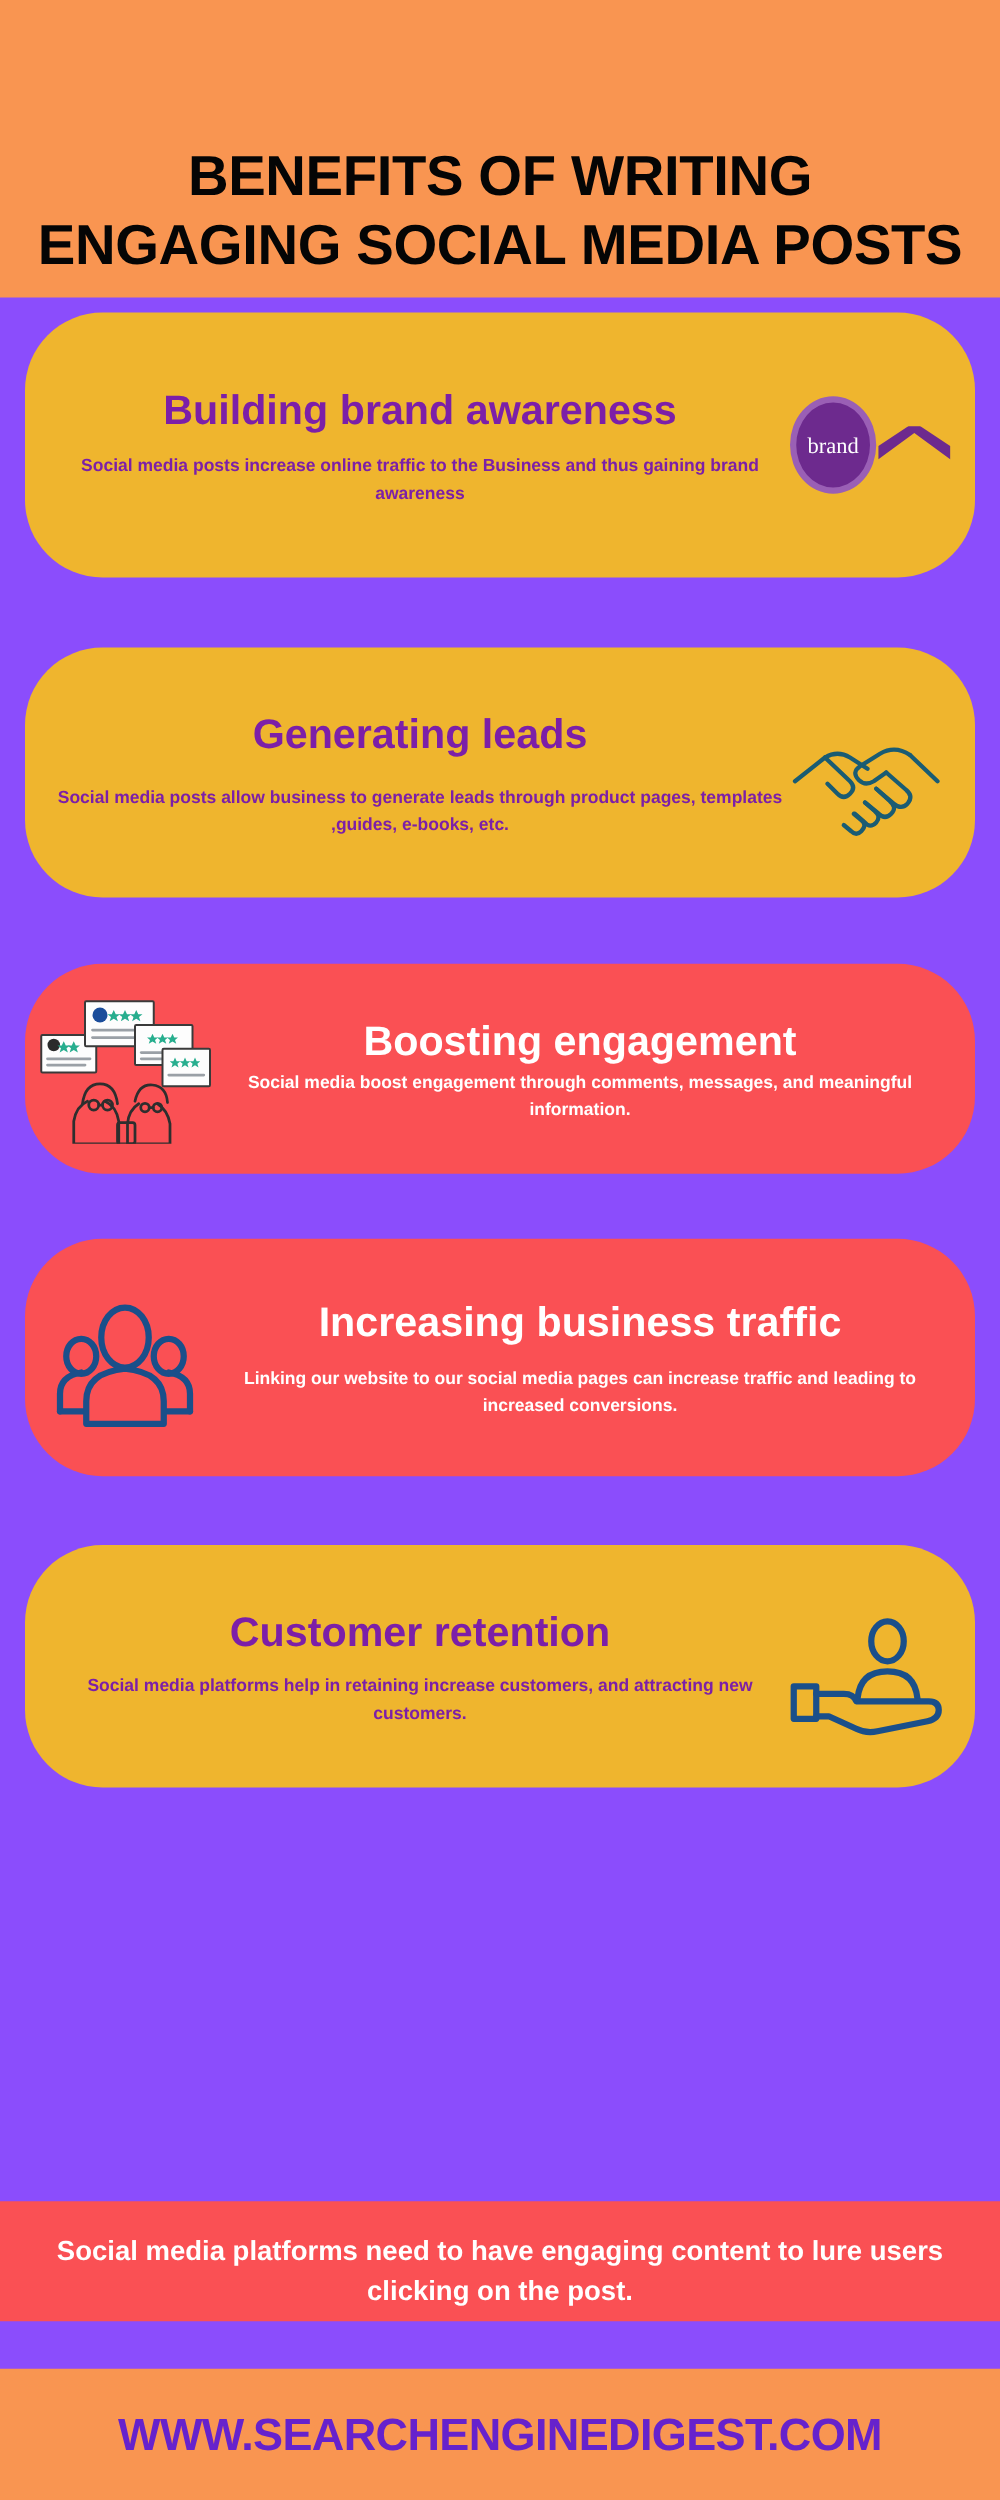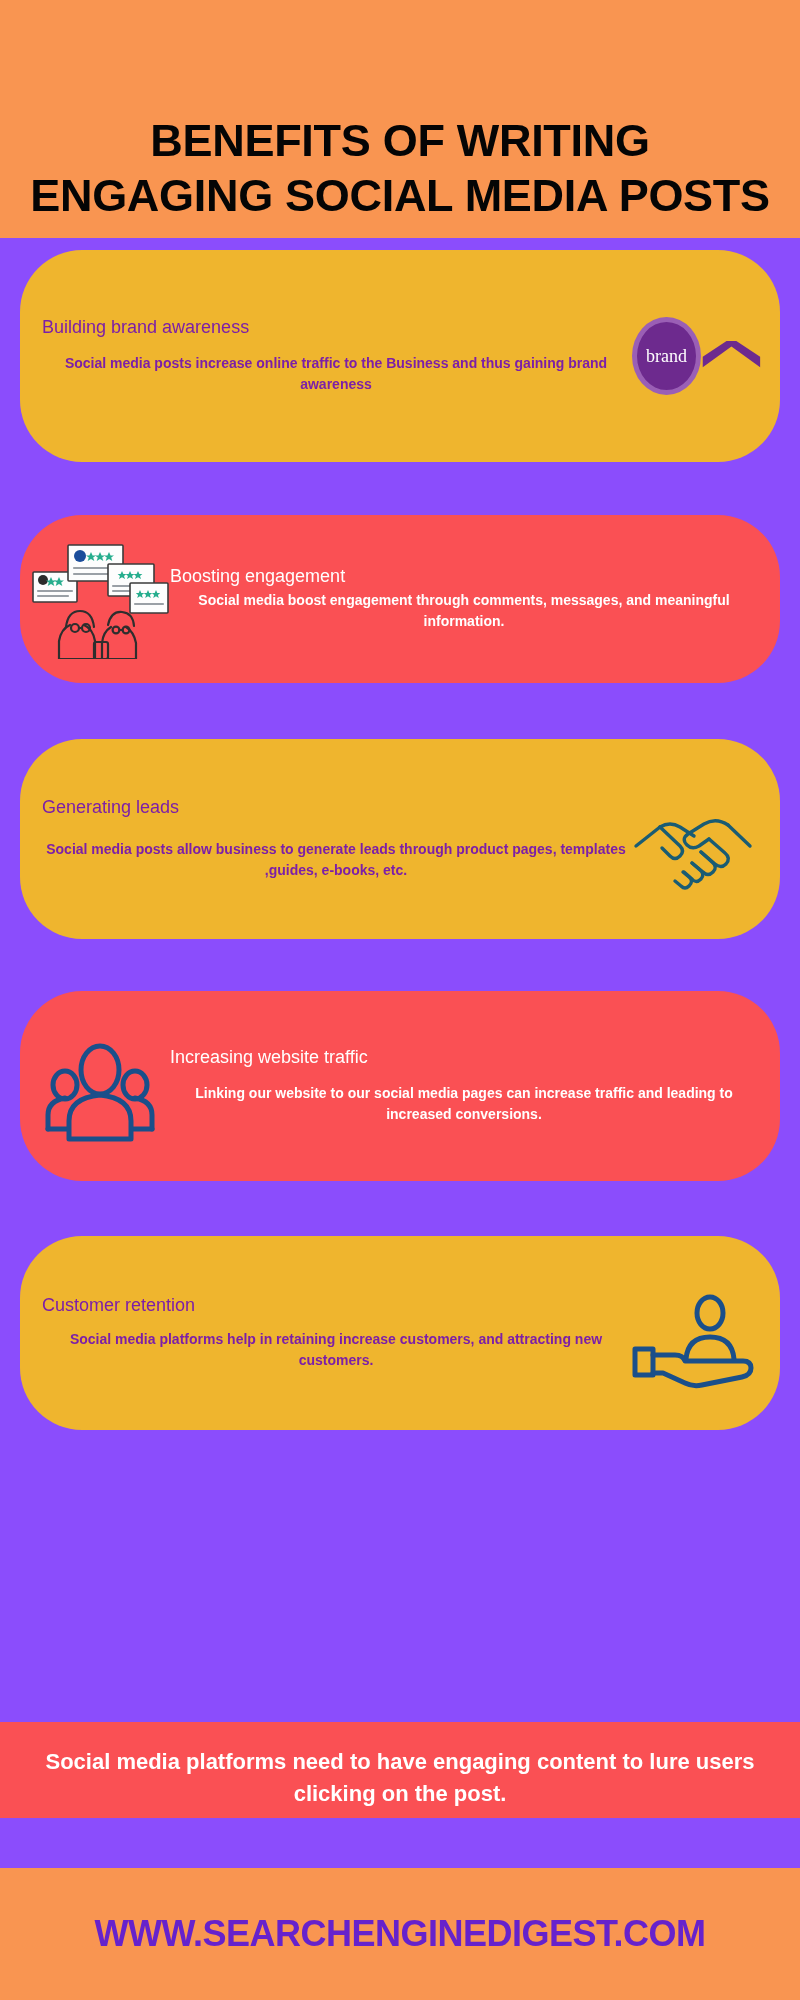--- a/index.html
+++ b/index.html
@@ -62,23 +62,24 @@
   .card.yellow { background: #EFB52E; }
   .card.red    { background: #FA5054; }
 
   .card-body {
     position: relative;
     z-index: 2;
     width: 100%;
     padding: 0 22px;
   }
   .card-title {
-    font-size: 18px;
-    font-weight: 400;
+    font-size: 33px;
+    font-weight: 700;
     line-height: 1.25;
+    text-align: center;
   }
   .card-text {
     font-size: 14px;
     font-weight: 700;
     line-height: 1.52;
     text-align: center;
   }
   .yellow .card-title, .yellow .card-text { color: #7C1FA8; }
   .red .card-title,    .red .card-text    { color: #FFFFFF; }
 
@@ -146,26 +147,26 @@
     line-height: 1.44;
     text-align: center;
     padding: 0 28px;
     margin-top: 16px;
   }
 
   
   .footer {
     background: #F99551;
     width: 100%;
-    height: 132px;
+    height: 105px;
     display: flex;
     align-items: center;
     justify-content: center;
     flex: none;
-    margin-top: 50px;
+    margin-top: 38px;
   }
   .footer-url {
     color: #6622CC;
     font-size: 36px;
     font-weight: 700;
     letter-spacing: -0.5px;
     text-align: center;
   }
 
   
@@ -189,73 +190,20 @@
       <div class="card-body txt-right-art">
         <div class="card-title">Building brand awareness</div>
         <div class="card-text">Social media posts increase online traffic to the Business and thus gaining brand awareness</div>
       </div>
       <div class="card-art brand-badge">
         <div class="brand-circle">
           <span>brand</span>
         </div>
         <svg width="70" height="30" viewBox="0 0 70 30">
           <path d="M2 28 L35 4 L68 28 L68 16 L35 -6 L2 16 Z" fill="#6D2A8E"></path>
-        </svg>
-      </div>
-    </div>
-
-    <div class="card red" id="card-2">
-      <div class="card-body txt-left-art">
-        <div class="card-title">Boosting engagement</div>
-        <div class="card-text">Social media boost engagement through comments, messages, and meaningful information.</div>
-      </div>
-      <div class="card-art">
-        <svg width="140" height="120" viewBox="0 0 140 120">
-
-          <rect class="review-card" x="3" y="33" width="44" height="30" rx="1"></rect>
-          <circle cx="13" cy="41" r="5" fill="#2B2B2B"></circle>
-          <polygon class="star" points="21,38 22.6,41.4 26,41.4 23.2,43.6 24.3,47 21,45 17.7,47 18.8,43.6 16,41.4 19.4,41.4"></polygon>
-          <polygon class="star" points="29,38 30.6,41.4 34,41.4 31.2,43.6 32.3,47 29,45 25.7,47 26.8,43.6 24,41.4 27.4,41.4"></polygon>
-          <line class="review-line" x1="8" y1="52" x2="42" y2="52"></line>
-          <line class="review-line" x1="8" y1="57" x2="38" y2="57"></line>
-
-          <rect class="review-card" x="38" y="6" width="55" height="36" rx="1"></rect>
-          <circle cx="50" cy="17" r="6" fill="#1B4D9B"></circle>
-          <polygon class="star" points="61,13 62.6,16.4 66,16.4 63.2,18.6 64.3,22 61,20 57.7,22 58.8,18.6 56,16.4 59.4,16.4"></polygon>
-          <polygon class="star" points="70,13 71.6,16.4 75,16.4 72.2,18.6 73.3,22 70,20 66.7,22 67.8,18.6 65,16.4 68.4,16.4"></polygon>
-          <polygon class="star" points="79,13 80.6,16.4 84,16.4 81.2,18.6 82.3,22 79,20 75.7,22 76.8,18.6 74,16.4 77.4,16.4"></polygon>
-          <line class="review-line" x1="44" y1="29" x2="87" y2="29"></line>
-          <line class="review-line" x1="44" y1="35" x2="80" y2="35"></line>
-
-          <rect class="review-card" x="78" y="25" width="46" height="32" rx="1"></rect>
-          <polygon class="star" points="92,32 93.4,35 96.4,35 94,37 95,40 92,38.2 89,40 90,37 87.6,35 90.6,35"></polygon>
-          <polygon class="star" points="100,32 101.4,35 104.4,35 102,37 103,40 100,38.2 97,40 98,37 95.6,35 98.6,35"></polygon>
-          <polygon class="star" points="108,32 109.4,35 112.4,35 110,37 111,40 108,38.2 105,40 106,37 103.6,35 106.6,35"></polygon>
-          <line class="review-line" x1="83" y1="47" x2="118" y2="47"></line>
-          <line class="review-line" x1="83" y1="52" x2="110" y2="52"></line>
-
-          <rect class="review-card" x="100" y="44" width="38" height="30" rx="1"></rect>
-          <polygon class="star" points="110,51 111.3,54 114.2,54 111.9,56 112.8,59 110,57.2 107.2,59 108.1,56 105.8,54 108.7,54"></polygon>
-          <polygon class="star" points="118,51 119.3,54 122.2,54 119.9,56 120.8,59 118,57.2 115.2,59 116.1,56 113.8,54 116.7,54"></polygon>
-          <polygon class="star" points="126,51 127.3,54 130.2,54 127.9,56 128.8,59 126,57.2 123.2,59 124.1,56 121.8,54 124.7,54"></polygon>
-          <line class="review-line" x1="105" y1="65" x2="133" y2="65"></line>
-
-          <path class="person-line" d="M36 88 q2 -16 14 -16 q12 0 14 16"></path>
-          <path class="person-line" d="M40 86 q-9 4 -11 16 v18 h36 v-18 q-2 -12 -11 -16"></path>
-          <circle class="person-line" cx="45" cy="89" r="4"></circle>
-          <circle class="person-line" cx="56" cy="89" r="4"></circle>
-          <line class="person-line" x1="49" y1="89" x2="52" y2="89"></line>
-
-          <path class="person-line" d="M78 86 q3 -14 14 -13 q11 1 12 14"></path>
-          <path class="person-line" d="M81 88 q-8 5 -9 16 v16 h34 v-16 q-2 -11 -10 -16"></path>
-          <circle class="person-line" cx="86" cy="91" r="3.4"></circle>
-          <circle class="person-line" cx="96" cy="91" r="3.4"></circle>
-          <line class="person-line" x1="89.5" y1="91" x2="92.5" y2="91"></line>
-
-          <rect class="person-line" x="64" y="103" width="14" height="17" rx="2" fill="#FFFFFF"></rect>
         </svg>
       </div>
     </div>
 
     <div class="card yellow" id="card-3">
       <div class="card-body txt-right-art">
         <div class="card-title">Generating leads</div>
         <div class="card-text">Social media posts allow business to generate leads through product pages, templates ,guides,  e-books, etc.</div>
       </div>
       <div class="card-art">
@@ -266,23 +214,76 @@
           <path d="M98 31 q-12 -8 -24 -1 L58 40 q-7 5 -1 11 q5 5 12 1 l10 -7"></path>
           <path d="M79 45 l16 14 q6 5 1 11 q-5 5 -11 0 l-14 -12"></path>
           <path d="M71 58 l11 10 q6 5 1 10 q-5 5 -10 0 l-11 -9"></path>
           <path d="M62 69 l8 7 q5 4 1 9 q-5 5 -9 0 l-8 -7"></path>
           <path d="M53 78 l6 5 q5 4 0 9 q-4 4 -8 0 l-6 -5"></path>
           <path d="M30 33 l20 19 q5 5 0 10 q-5 5 -10 0 l-8 -8"></path>
         </svg>
       </div>
     </div>
 
+    <div class="card red" id="card-2">
+      <div class="card-body txt-left-art">
+        <div class="card-title">Boosting engagement</div>
+        <div class="card-text">Social media boost engagement through comments, messages, and meaningful information.</div>
+      </div>
+      <div class="card-art">
+        <svg width="140" height="120" viewBox="0 0 140 120">
+
+          <rect class="review-card" x="3" y="33" width="44" height="30" rx="1"></rect>
+          <circle cx="13" cy="41" r="5" fill="#2B2B2B"></circle>
+          <polygon class="star" points="21,38 22.6,41.4 26,41.4 23.2,43.6 24.3,47 21,45 17.7,47 18.8,43.6 16,41.4 19.4,41.4"></polygon>
+          <polygon class="star" points="29,38 30.6,41.4 34,41.4 31.2,43.6 32.3,47 29,45 25.7,47 26.8,43.6 24,41.4 27.4,41.4"></polygon>
+          <line class="review-line" x1="8" y1="52" x2="42" y2="52"></line>
+          <line class="review-line" x1="8" y1="57" x2="38" y2="57"></line>
+
+          <rect class="review-card" x="38" y="6" width="55" height="36" rx="1"></rect>
+          <circle cx="50" cy="17" r="6" fill="#1B4D9B"></circle>
+          <polygon class="star" points="61,13 62.6,16.4 66,16.4 63.2,18.6 64.3,22 61,20 57.7,22 58.8,18.6 56,16.4 59.4,16.4"></polygon>
+          <polygon class="star" points="70,13 71.6,16.4 75,16.4 72.2,18.6 73.3,22 70,20 66.7,22 67.8,18.6 65,16.4 68.4,16.4"></polygon>
+          <polygon class="star" points="79,13 80.6,16.4 84,16.4 81.2,18.6 82.3,22 79,20 75.7,22 76.8,18.6 74,16.4 77.4,16.4"></polygon>
+          <line class="review-line" x1="44" y1="29" x2="87" y2="29"></line>
+          <line class="review-line" x1="44" y1="35" x2="80" y2="35"></line>
+
+          <rect class="review-card" x="78" y="25" width="46" height="32" rx="1"></rect>
+          <polygon class="star" points="92,32 93.4,35 96.4,35 94,37 95,40 92,38.2 89,40 90,37 87.6,35 90.6,35"></polygon>
+          <polygon class="star" points="100,32 101.4,35 104.4,35 102,37 103,40 100,38.2 97,40 98,37 95.6,35 98.6,35"></polygon>
+          <polygon class="star" points="108,32 109.4,35 112.4,35 110,37 111,40 108,38.2 105,40 106,37 103.6,35 106.6,35"></polygon>
+          <line class="review-line" x1="83" y1="47" x2="118" y2="47"></line>
+          <line class="review-line" x1="83" y1="52" x2="110" y2="52"></line>
+
+          <rect class="review-card" x="100" y="44" width="38" height="30" rx="1"></rect>
+          <polygon class="star" points="110,51 111.3,54 114.2,54 111.9,56 112.8,59 110,57.2 107.2,59 108.1,56 105.8,54 108.7,54"></polygon>
+          <polygon class="star" points="118,51 119.3,54 122.2,54 119.9,56 120.8,59 118,57.2 115.2,59 116.1,56 113.8,54 116.7,54"></polygon>
+          <polygon class="star" points="126,51 127.3,54 130.2,54 127.9,56 128.8,59 126,57.2 123.2,59 124.1,56 121.8,54 124.7,54"></polygon>
+          <line class="review-line" x1="105" y1="65" x2="133" y2="65"></line>
+
+          <path class="person-line" d="M36 88 q2 -16 14 -16 q12 0 14 16"></path>
+          <path class="person-line" d="M40 86 q-9 4 -11 16 v18 h36 v-18 q-2 -12 -11 -16"></path>
+          <circle class="person-line" cx="45" cy="89" r="4"></circle>
+          <circle class="person-line" cx="56" cy="89" r="4"></circle>
+          <line class="person-line" x1="49" y1="89" x2="52" y2="89"></line>
+
+          <path class="person-line" d="M78 86 q3 -14 14 -13 q11 1 12 14"></path>
+          <path class="person-line" d="M81 88 q-8 5 -9 16 v16 h34 v-16 q-2 -11 -10 -16"></path>
+          <circle class="person-line" cx="86" cy="91" r="3.4"></circle>
+          <circle class="person-line" cx="96" cy="91" r="3.4"></circle>
+          <line class="person-line" x1="89.5" y1="91" x2="92.5" y2="91"></line>
+
+          <rect class="person-line" x="64" y="103" width="14" height="17" rx="2" fill="#FFFFFF"></rect>
+        </svg>
+      </div>
+    </div>
+
     <div class="card red" id="card-4">
       <div class="card-body txt-left-art">
-        <div class="card-title">Increasing website traffic</div>
+        <div class="card-title">Increasing business traffic</div>
         <div class="card-text">Linking our website to our social media pages can increase traffic and leading to increased conversions.</div>
       </div>
       <div class="card-art">
         <svg width="118" height="106" viewBox="0 0 118 106" fill="none" stroke="#1A4F8A" stroke-width="5" stroke-linecap="round" stroke-linejoin="round">
 
           <ellipse cx="22" cy="44" rx="12" ry="14"></ellipse>
           <path d="M5 88 v-14 q0 -14 17 -17"></path>
 
           <ellipse cx="92" cy="44" rx="12" ry="14"></ellipse>
           <path d="M109 88 v-14 q0 -14 -17 -17"></path>

